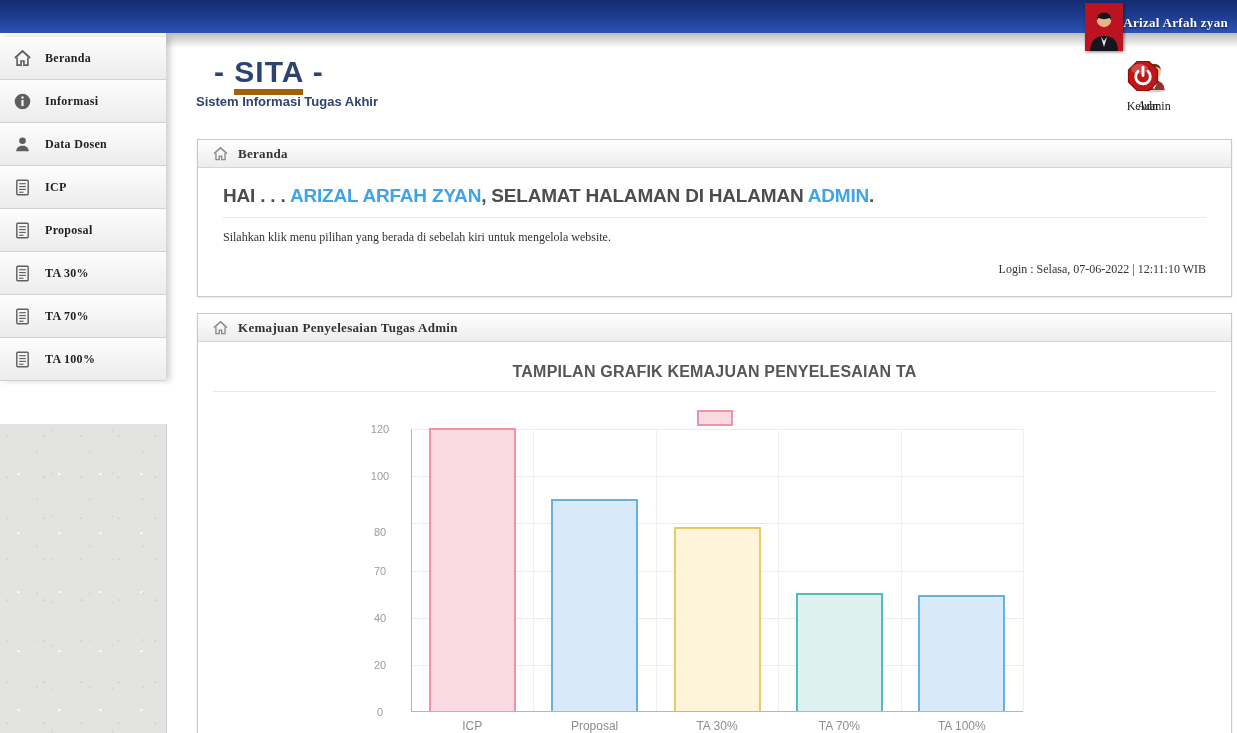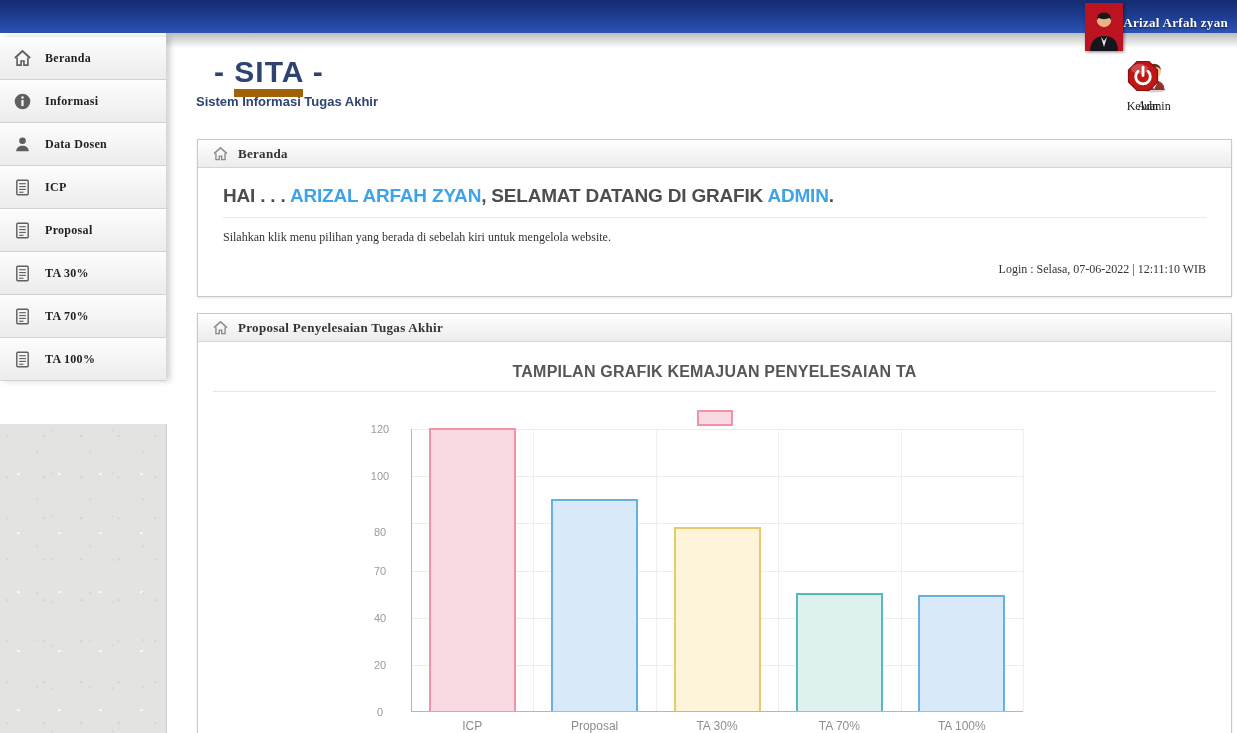--- a/index.html
+++ b/index.html
@@ -24,21 +24,21 @@
   .content-fade{
     position:absolute;left:166px;top:33px;right:0;height:15px;
     background:linear-gradient(to bottom,#bdbdbd 0%,#ffffff 100%);
   }
   
   .brand{position:absolute;left:196px;top:55px;}
   .brand-title{
     font:bold 30px "Liberation Sans", sans-serif;color:#2e4372;
     letter-spacing:1px;margin-left:18px;
   }
-  .brand-title .uline{border-bottom:8px solid #a16207;padding-bottom:1px;}
+  .brand-title .uline{border-bottom:6px solid #a16207;padding-bottom:1px;}
   .brand-sub{font:bold 13px "Liberation Sans", sans-serif;color:#2e4372;margin-top:5px;text-align:center;}
   
   .haction{position:absolute;top:59px;width:46px;text-align:center;cursor:pointer;}
   .haction .hicon{display:inline-block;width:32px;height:34px;}
   .haction .hlabel{
     display:block;margin-top:2px;
     font:12px "Liberation Serif", serif;color:#1a1a1a;
   }
   #action-admin{left:1131px;}
   #action-keluar{left:1120px;}
@@ -242,34 +242,34 @@
 
 <section class="panel" id="panel-beranda">
   <div class="panel-header">
     <span class="phicon"><svg viewBox="0 0 20 20" width="100%" height="100%">
           <path d="M2 9.5 L10 2.2 L18 9.5" fill="none" stroke="currentColor" stroke-width="2"></path>
           <path d="M4.3 9 V17 H8.5 V12.6 H11.5 V17 H15.7 V9" fill="none" stroke="currentColor" stroke-width="1.7"></path>
         </svg></span>
     <span class="phtitle">Beranda</span>
   </div>
   <div class="panel-body">
-    <div class="greeting"><span>HAI . . . </span><span class="hl">ARIZAL ARFAH ZYAN</span><span>, SELAMAT DATANG DI GRAFIK </span><span class="hl">ADMIN</span><span>.</span></div>
+    <div class="greeting"><span>HAI . . . </span><span class="hl">ARIZAL ARFAH ZYAN</span><span>, SELAMAT HALAMAN DI HALAMAN </span><span class="hl">ADMIN</span><span>.</span></div>
     <hr class="divider">
     <div class="note">Silahkan klik menu pilihan yang berada di sebelah kiri untuk mengelola website.</div>
     <div class="login-info">Login : Selasa, 07-06-2022 | 12:11:10 WIB</div>
   </div>
 </section>
 
 <section class="panel" id="panel-chart">
   <div class="panel-header">
     <span class="phicon"><svg viewBox="0 0 20 20" width="100%" height="100%">
           <path d="M2 9.5 L10 2.2 L18 9.5" fill="none" stroke="currentColor" stroke-width="2"></path>
           <path d="M4.3 9 V17 H8.5 V12.6 H11.5 V17 H15.7 V9" fill="none" stroke="currentColor" stroke-width="1.7"></path>
         </svg></span>
-    <span class="phtitle">Proposal Penyelesaian Tugas Akhir</span>
+    <span class="phtitle">Kemajuan Penyelesaian Tugas Admin</span>
   </div>
   <div class="chart-title">TAMPILAN GRAFIK KEMAJUAN PENYELESAIAN TA</div>
   <hr class="chart-divider">
   <div class="legend-swatch" id="chart-legend" style="background: rgb(249, 217, 226); border-color: rgb(241, 146, 167);"></div>
   <div class="plot" id="plot">
       <div class="hgrid" style="top: 235.833px;"></div>
       <div class="hgrid" style="top: 188.667px;"></div>
       <div class="hgrid" style="top: 141.5px;"></div>
       <div class="hgrid" style="top: 94.3333px;"></div>
       <div class="hgrid" style="top: 47.1667px;"></div>

